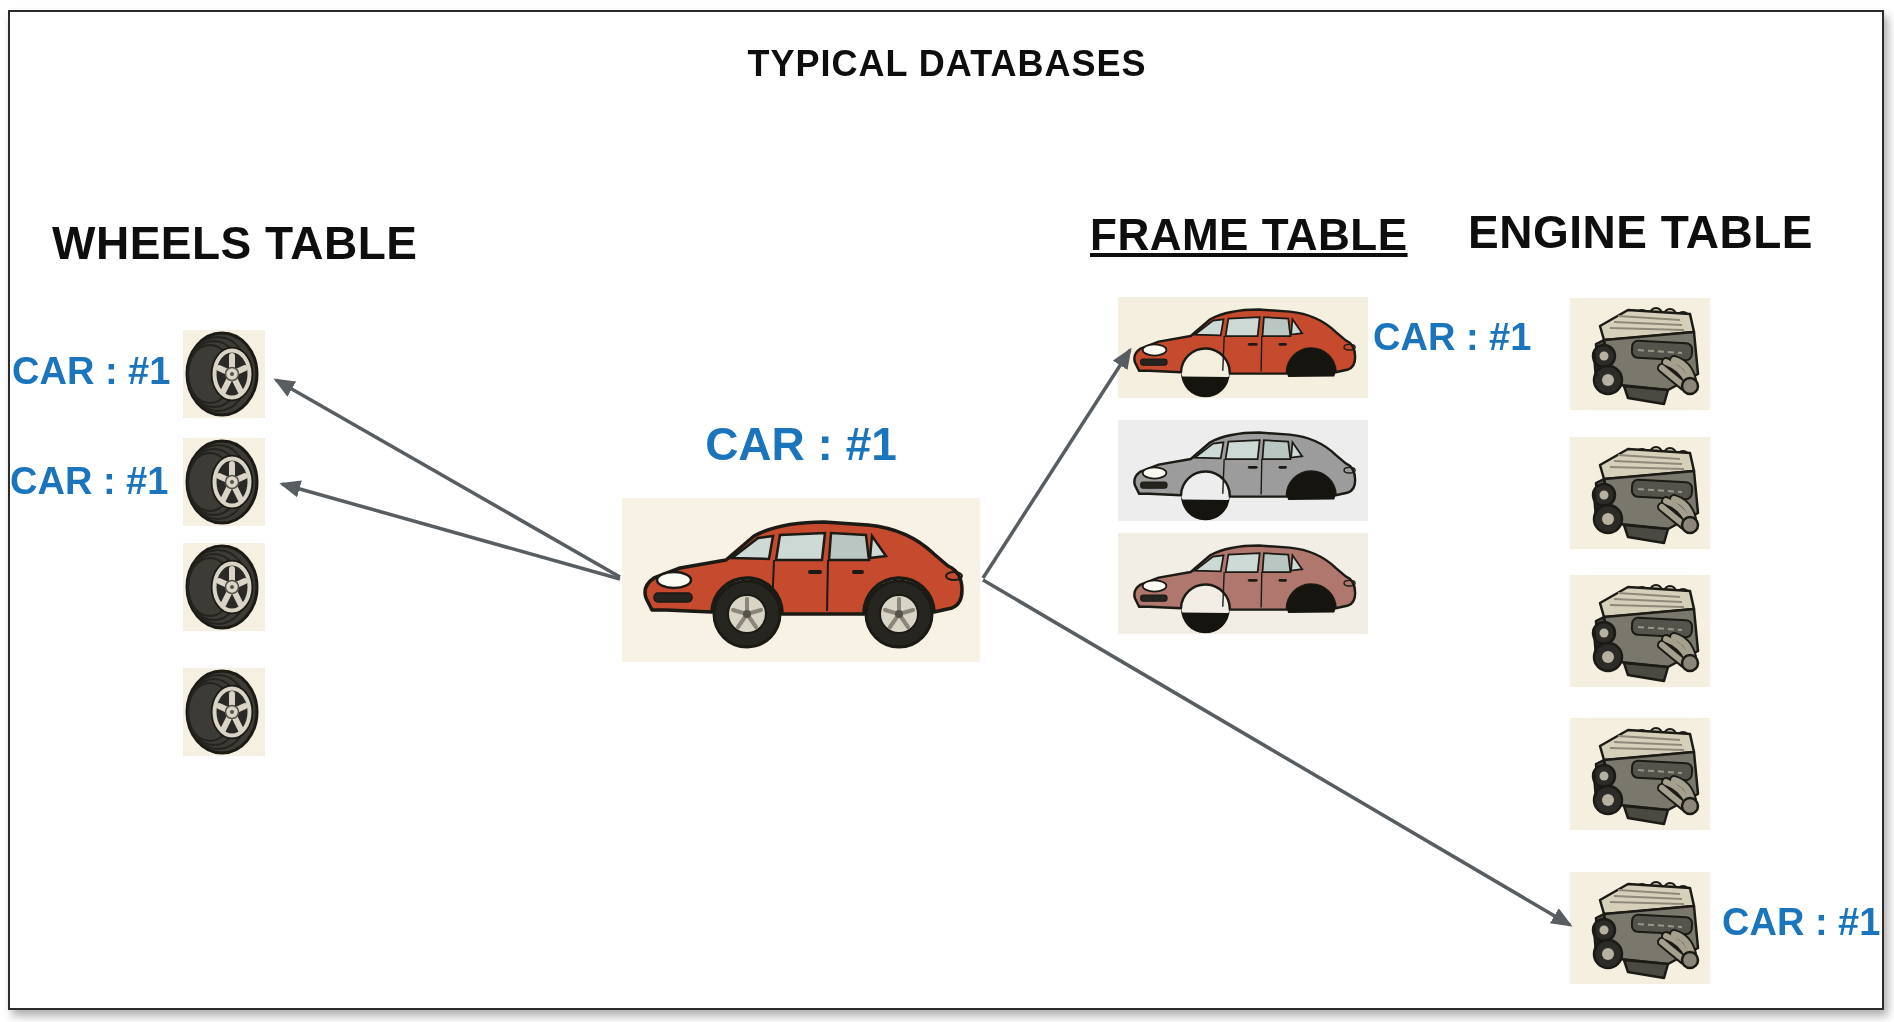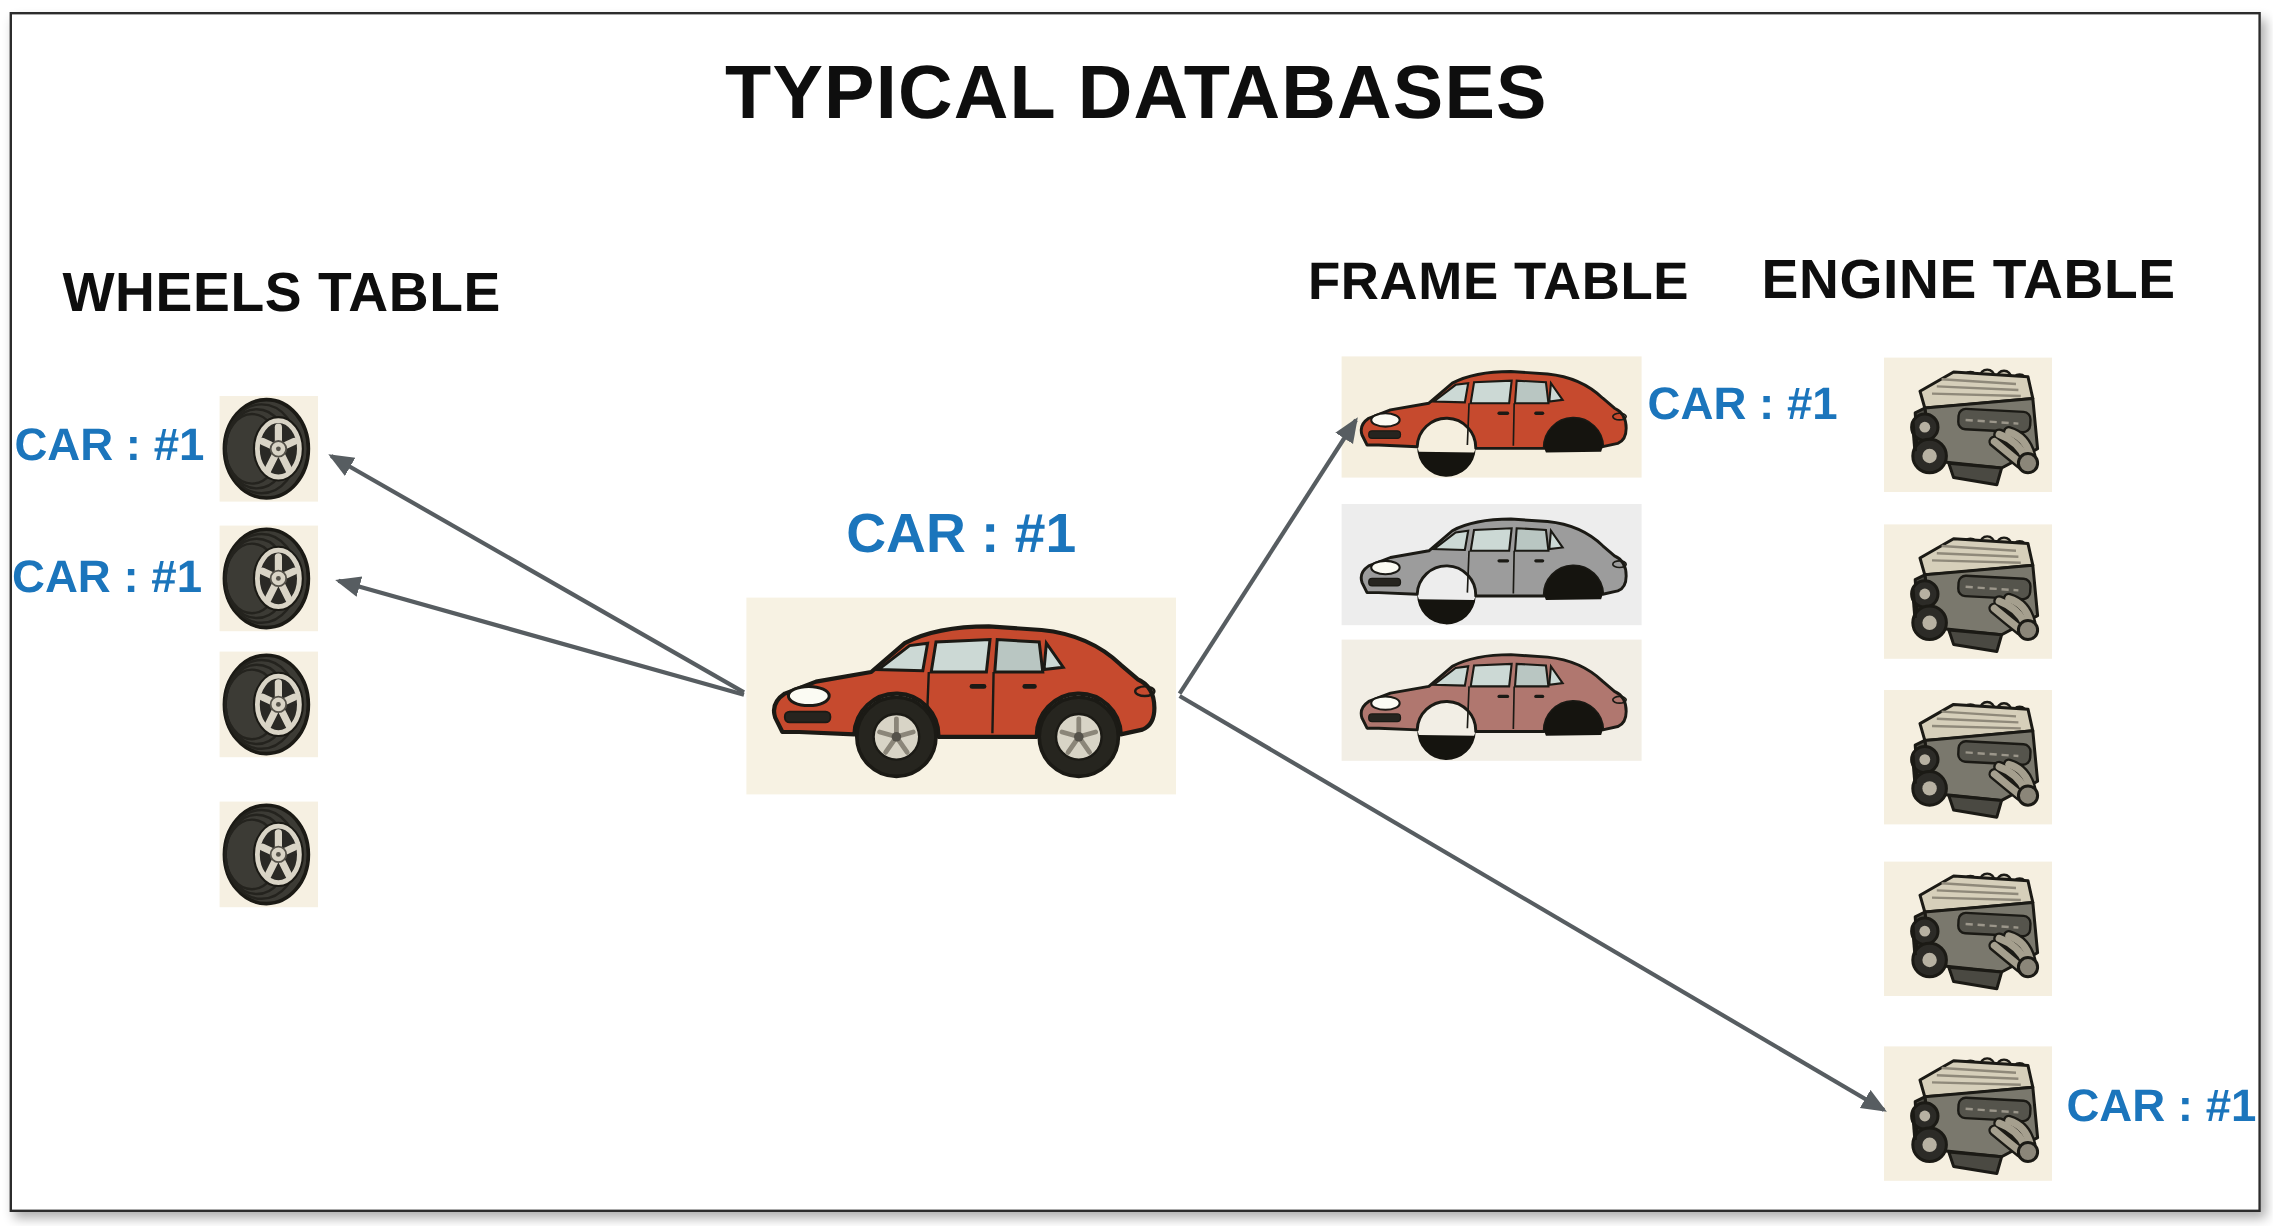--- a/index.html
+++ b/index.html
@@ -11,23 +11,23 @@
   }
   .page-border{
     position:absolute;left:8px;top:10px;width:1872px;height:996px;
     border:2px solid #2c2c2c;background:#ffffff;
     box-shadow:4px 6px 9px rgba(0,0,0,.32);
   }
   .heading{
     position:absolute;color:#0e0e0e;font-weight:bold;line-height:1;
     letter-spacing:.5px;white-space:nowrap;
   }
-  #title{left:0;right:0;top:46px;text-align:center;font-size:63px;letter-spacing:1px;}
+  #title{left:0;right:0;top:46px;text-align:center;font-size:36px;letter-spacing:1px;}
   #wheels-heading{left:52px;top:220px;font-size:46px;}
-  #frame-heading{left:1090px;top:213px;font-size:44px;}
+  #frame-heading{left:1090px;top:213px;font-size:44px;text-decoration:underline;}
   #engine-heading{left:1468px;top:209px;font-size:46px;}
   .blue-label{
     position:absolute;color:var(--blue,#1b75bc);font-weight:bold;
     font-size:38px;line-height:1;white-space:nowrap;
   }
   #wheels-label-1{left:12px;top:352px;}
   #wheels-label-2{left:10px;top:462px;}
   #car-label{left:622px;top:421px;width:358px;text-align:center;font-size:46px;}
   #frame-label{left:1373px;top:318px;}
   #engine-label{left:1722px;top:903px;}

